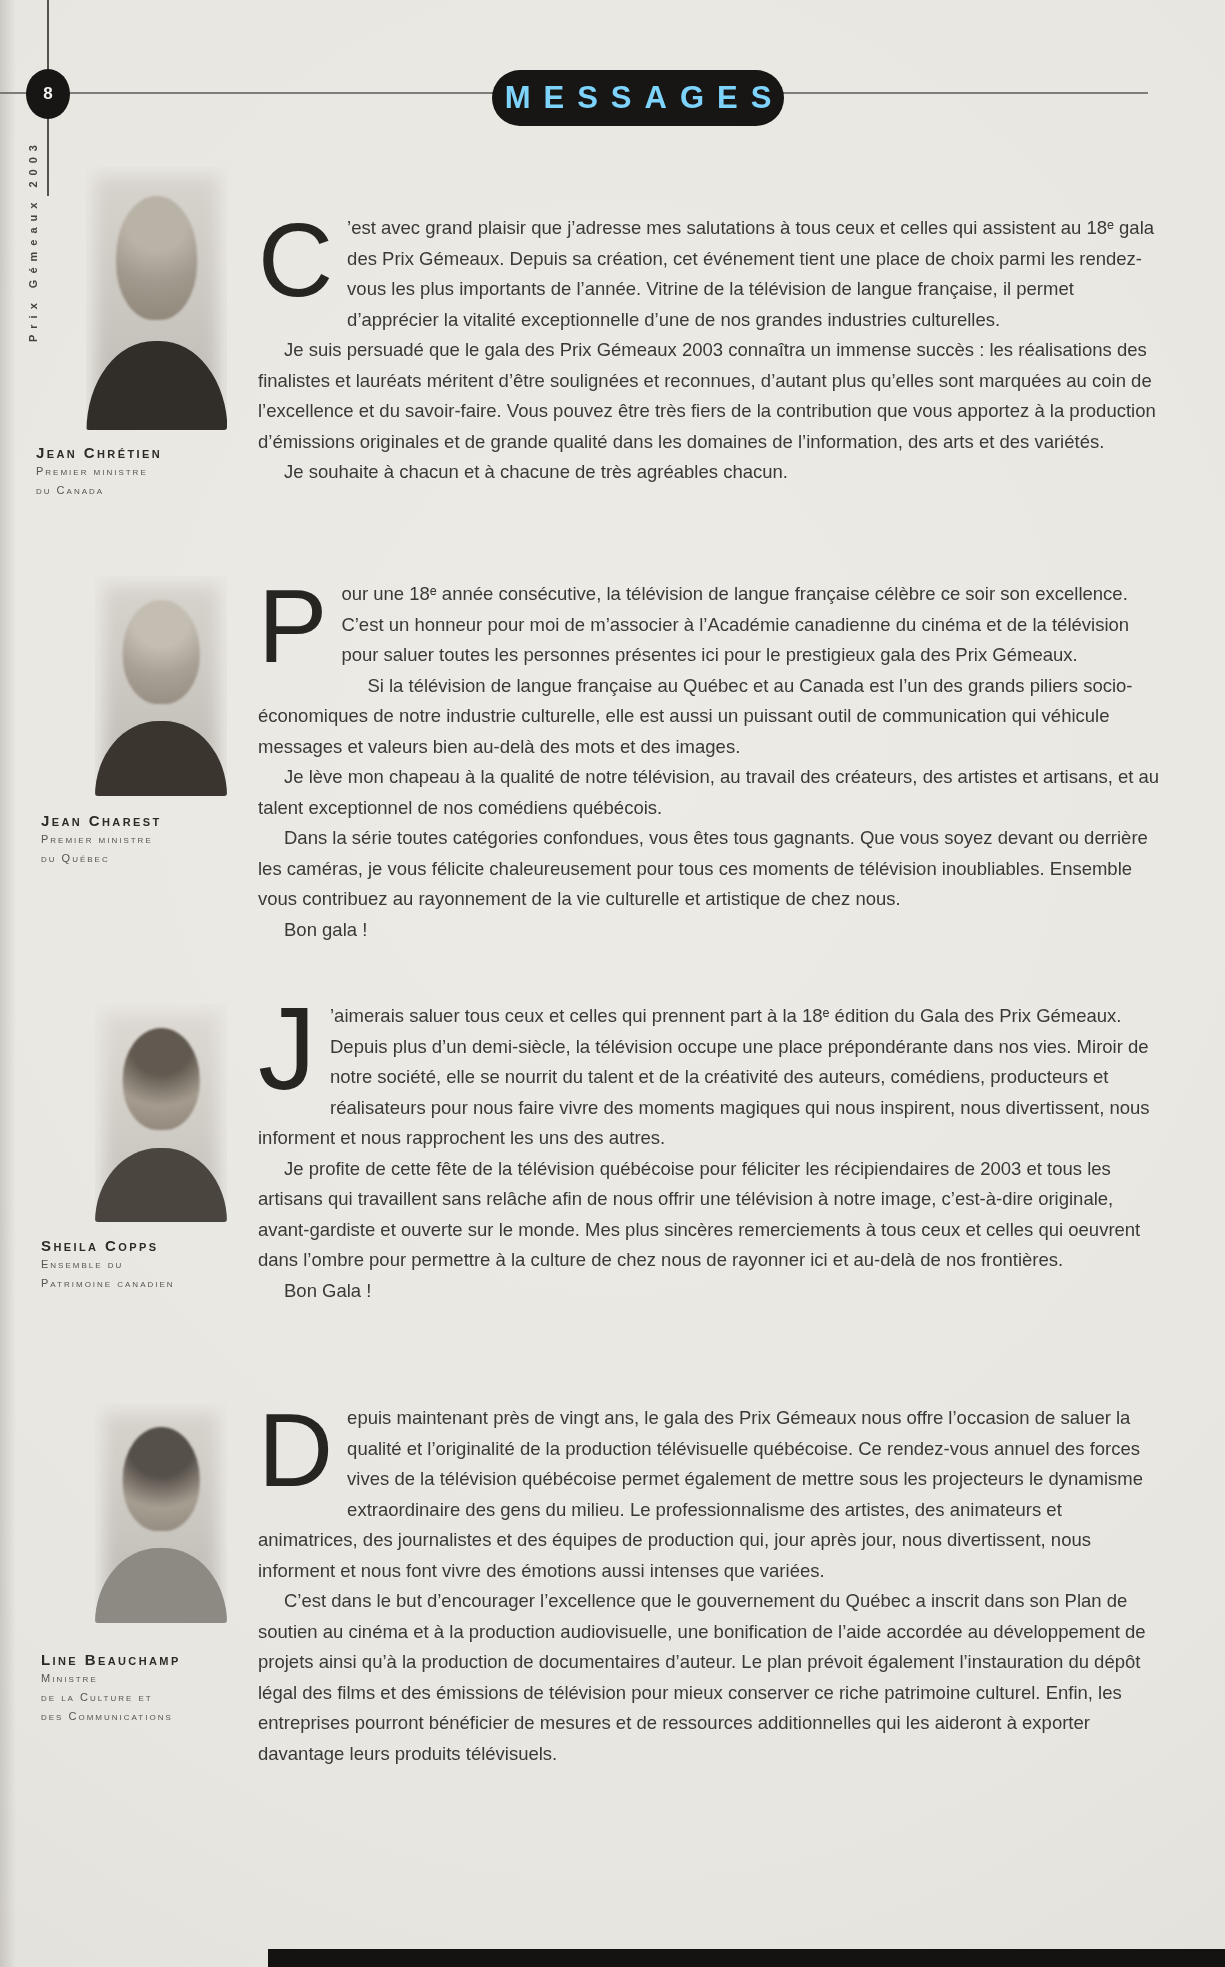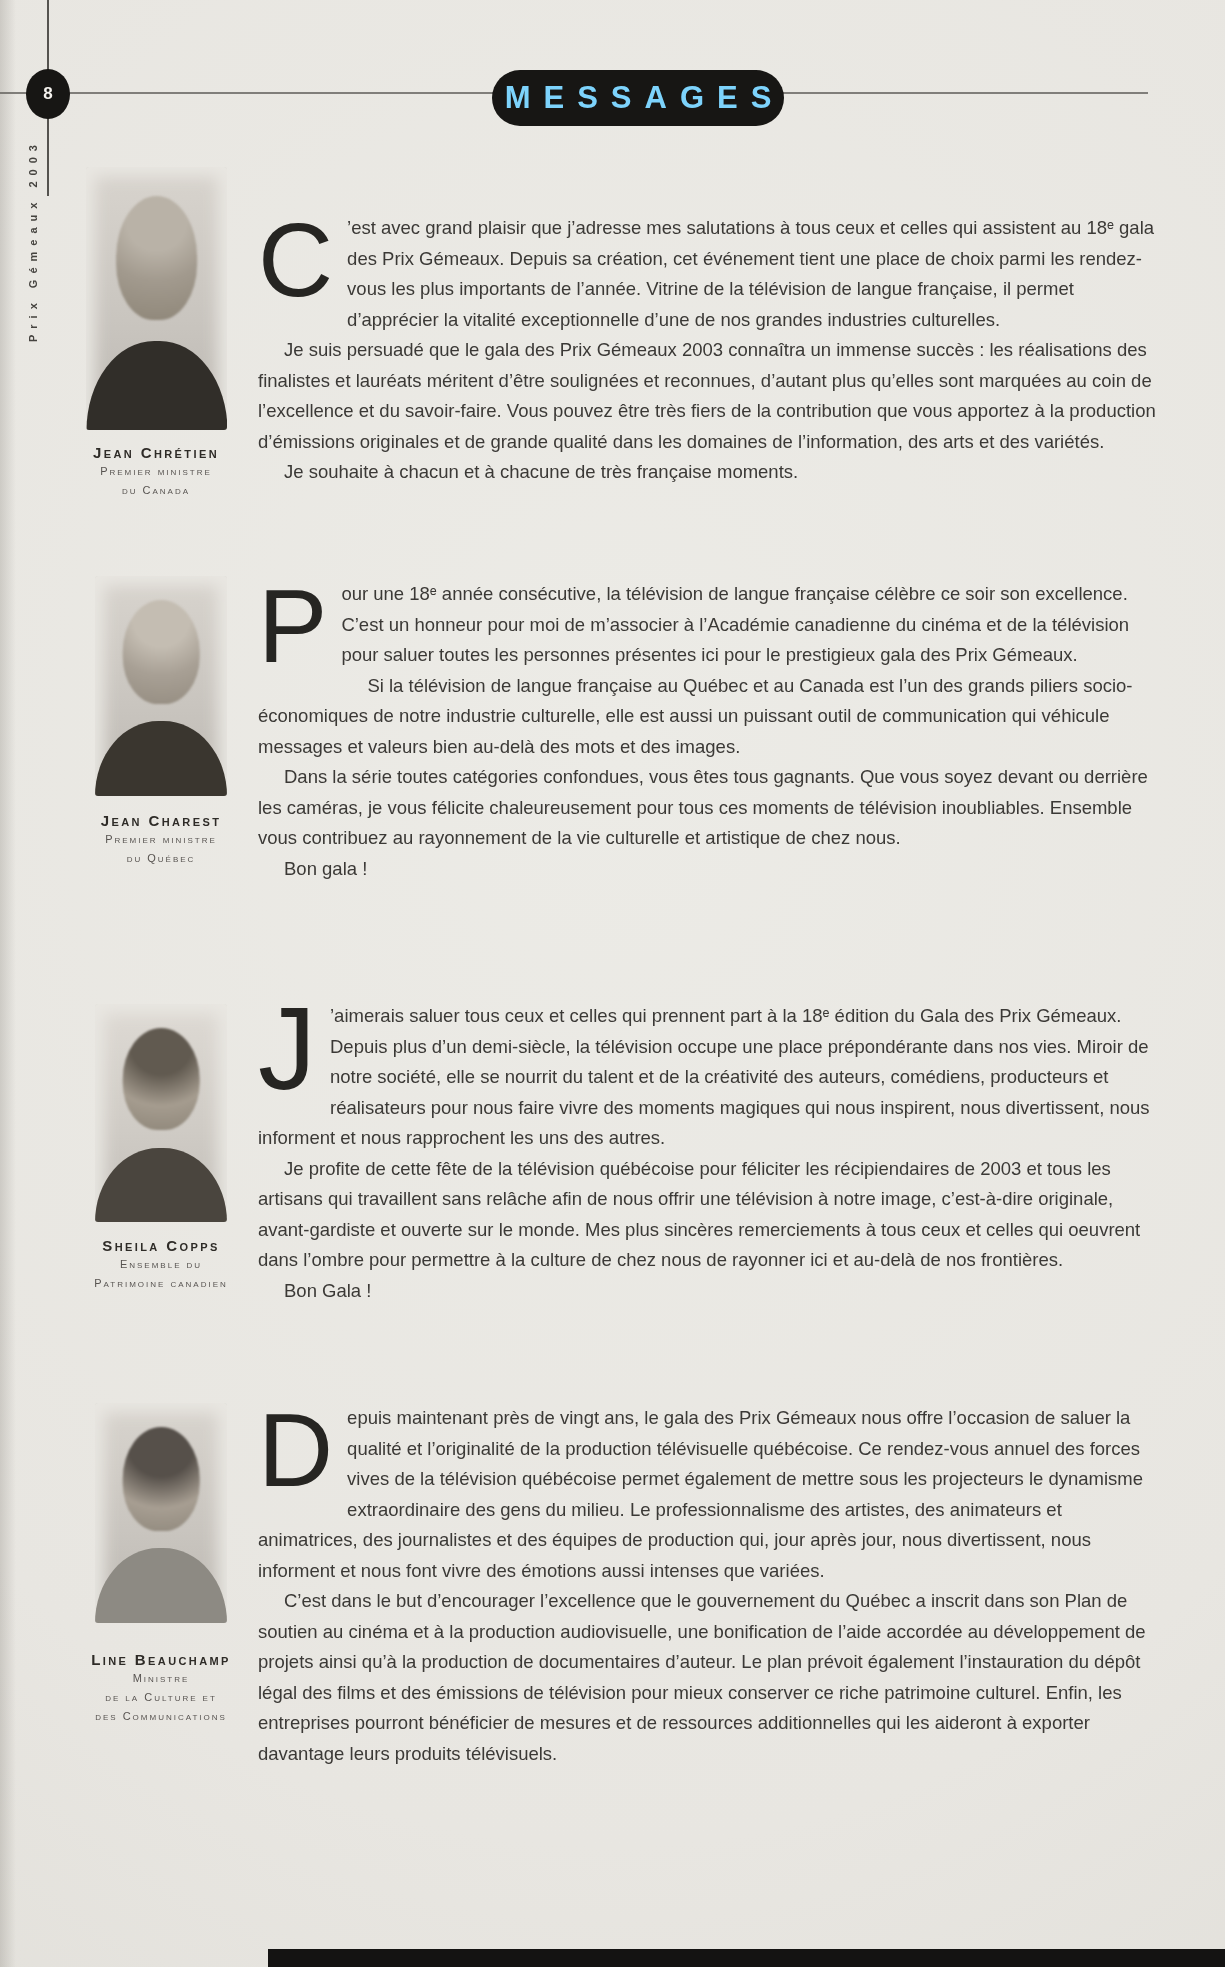--- a/index.html
+++ b/index.html
@@ -40,21 +40,21 @@
   .ph2{left:95px;top:576px;width:132px;height:220px;}
   .ph2::before{background:radial-gradient(circle at 50% 18%, #c4bdb2 0 30%, #a8a095 60%, #948c80 100%);}
   .ph2::after{background:#3a362f;}
   .ph3{left:95px;top:1004px;width:132px;height:218px;background:linear-gradient(180deg,#dedad4 0%,#cfcbc5 58%,#c2beb8 100%);}
   .ph3::before{background:radial-gradient(circle at 50% 15%, #615a50 0 33%, #a59c8f 66%, #8d8578 100%);}
   .ph3::after{background:#4a453e;}
   .ph4{left:95px;top:1403px;width:132px;height:220px;}
   .ph4::before{background:radial-gradient(circle at 50% 15%, #56504a 0 35%, #a79e92 68%, #8f887c 100%);}
   .ph4::after{background:#8d8a83;}
   
-  .caption{position:absolute;width:240px;text-align:center;line-height:19px;}
+  .caption{position:absolute;width:240px;line-height:19px;}
   .c1{left:36px;top:443px;}
   .c2{left:41px;top:811px;}
   .c3{left:41px;top:1236px;}
   .c4{left:41px;top:1650px;}
   .cap-name{font-variant:small-caps;font-size:15px;font-weight:700;letter-spacing:2.4px;color:#2e2b27;}
   .cap-role{font-variant:small-caps;font-size:11px;font-weight:400;letter-spacing:2px;color:#575350;}
   
   .textblock{position:absolute;left:258px;width:908px;font-size:18.5px;line-height:30.5px;color:#3b3936;text-align:left;}
   .tb1{top:213px;}
   .tb2{top:579px;}
@@ -91,35 +91,36 @@
     <div class="photo ph1"></div>
     <div class="caption c1">
       <div class="cap-name">Jean Chrétien</div>
       <div class="cap-role">Premier ministre</div>
       <div class="cap-role">du Canada</div>
       <div class="cap-role"></div>
     </div>
     <div class="textblock tb1">
       <p class="para lead"><span class="dropcap">C</span><span>’est avec grand plaisir que j’adresse mes salutations à tous ceux et celles qui assistent au 18ᵉ gala des Prix Gémeaux. Depuis sa création, cet événement tient une place de choix parmi les rendez-vous les plus importants de l’année. Vitrine de la télévision de langue française, il permet d’apprécier la vitalité exceptionnelle d’une de nos grandes industries culturelles.</span></p>
       <p class="para">Je suis persuadé que le gala des Prix Gémeaux 2003 connaîtra un immense succès : les réalisations des finalistes et lauréats méritent d’être soulignées et reconnues, d’autant plus qu’elles sont marquées au coin de l’excellence et du savoir-faire. Vous pouvez être très fiers de la contribution que vous apportez à la production d’émissions originales et de grande qualité dans les domaines de l’information, des arts et des variétés.</p>
-      <p class="para">Je souhaite à chacun et à chacune de très française moments.</p>
+      <p class="para">Je souhaite à chacun et à chacune de très agréables chacun.</p>
     </div>
   </section>
 
   <section>
     <div class="photo ph2"></div>
     <div class="caption c2">
       <div class="cap-name">Jean Charest</div>
       <div class="cap-role">Premier ministre</div>
       <div class="cap-role">du Québec</div>
       <div class="cap-role"></div>
     </div>
     <div class="textblock tb2">
       <p class="para lead"><span class="dropcap">P</span><span>our une 18ᵉ année consécutive, la télévision de langue française célèbre ce soir son excellence. C’est un honneur pour moi de m’associer à l’Académie canadienne du cinéma et de la télévision pour saluer toutes les personnes présentes ici pour le prestigieux gala des Prix Gémeaux.</span></p>
       <p class="para">Si la télévision de langue française au Québec et au Canada est l’un des grands piliers socio-économiques de notre industrie culturelle, elle est aussi un puissant outil de communication qui véhicule messages et valeurs bien au-delà des mots et des images.</p>
+      <p class="para">Je lève mon chapeau à la qualité de notre télévision, au travail des créateurs, des artistes et artisans, et au talent exceptionnel de nos comédiens québécois.</p>
       <p class="para">Dans la série toutes catégories confondues, vous êtes tous gagnants. Que vous soyez devant ou derrière les caméras, je vous félicite chaleureusement pour tous ces moments de télévision inoubliables. Ensemble vous contribuez au rayonnement de la vie culturelle et artistique de chez nous.</p>
       <p class="para">Bon gala !</p>
     </div>
   </section>
 
   <section>
     <div class="photo ph3"></div>
     <div class="caption c3">
       <div class="cap-name">Sheila Copps</div>
       <div class="cap-role">Ensemble du</div>

